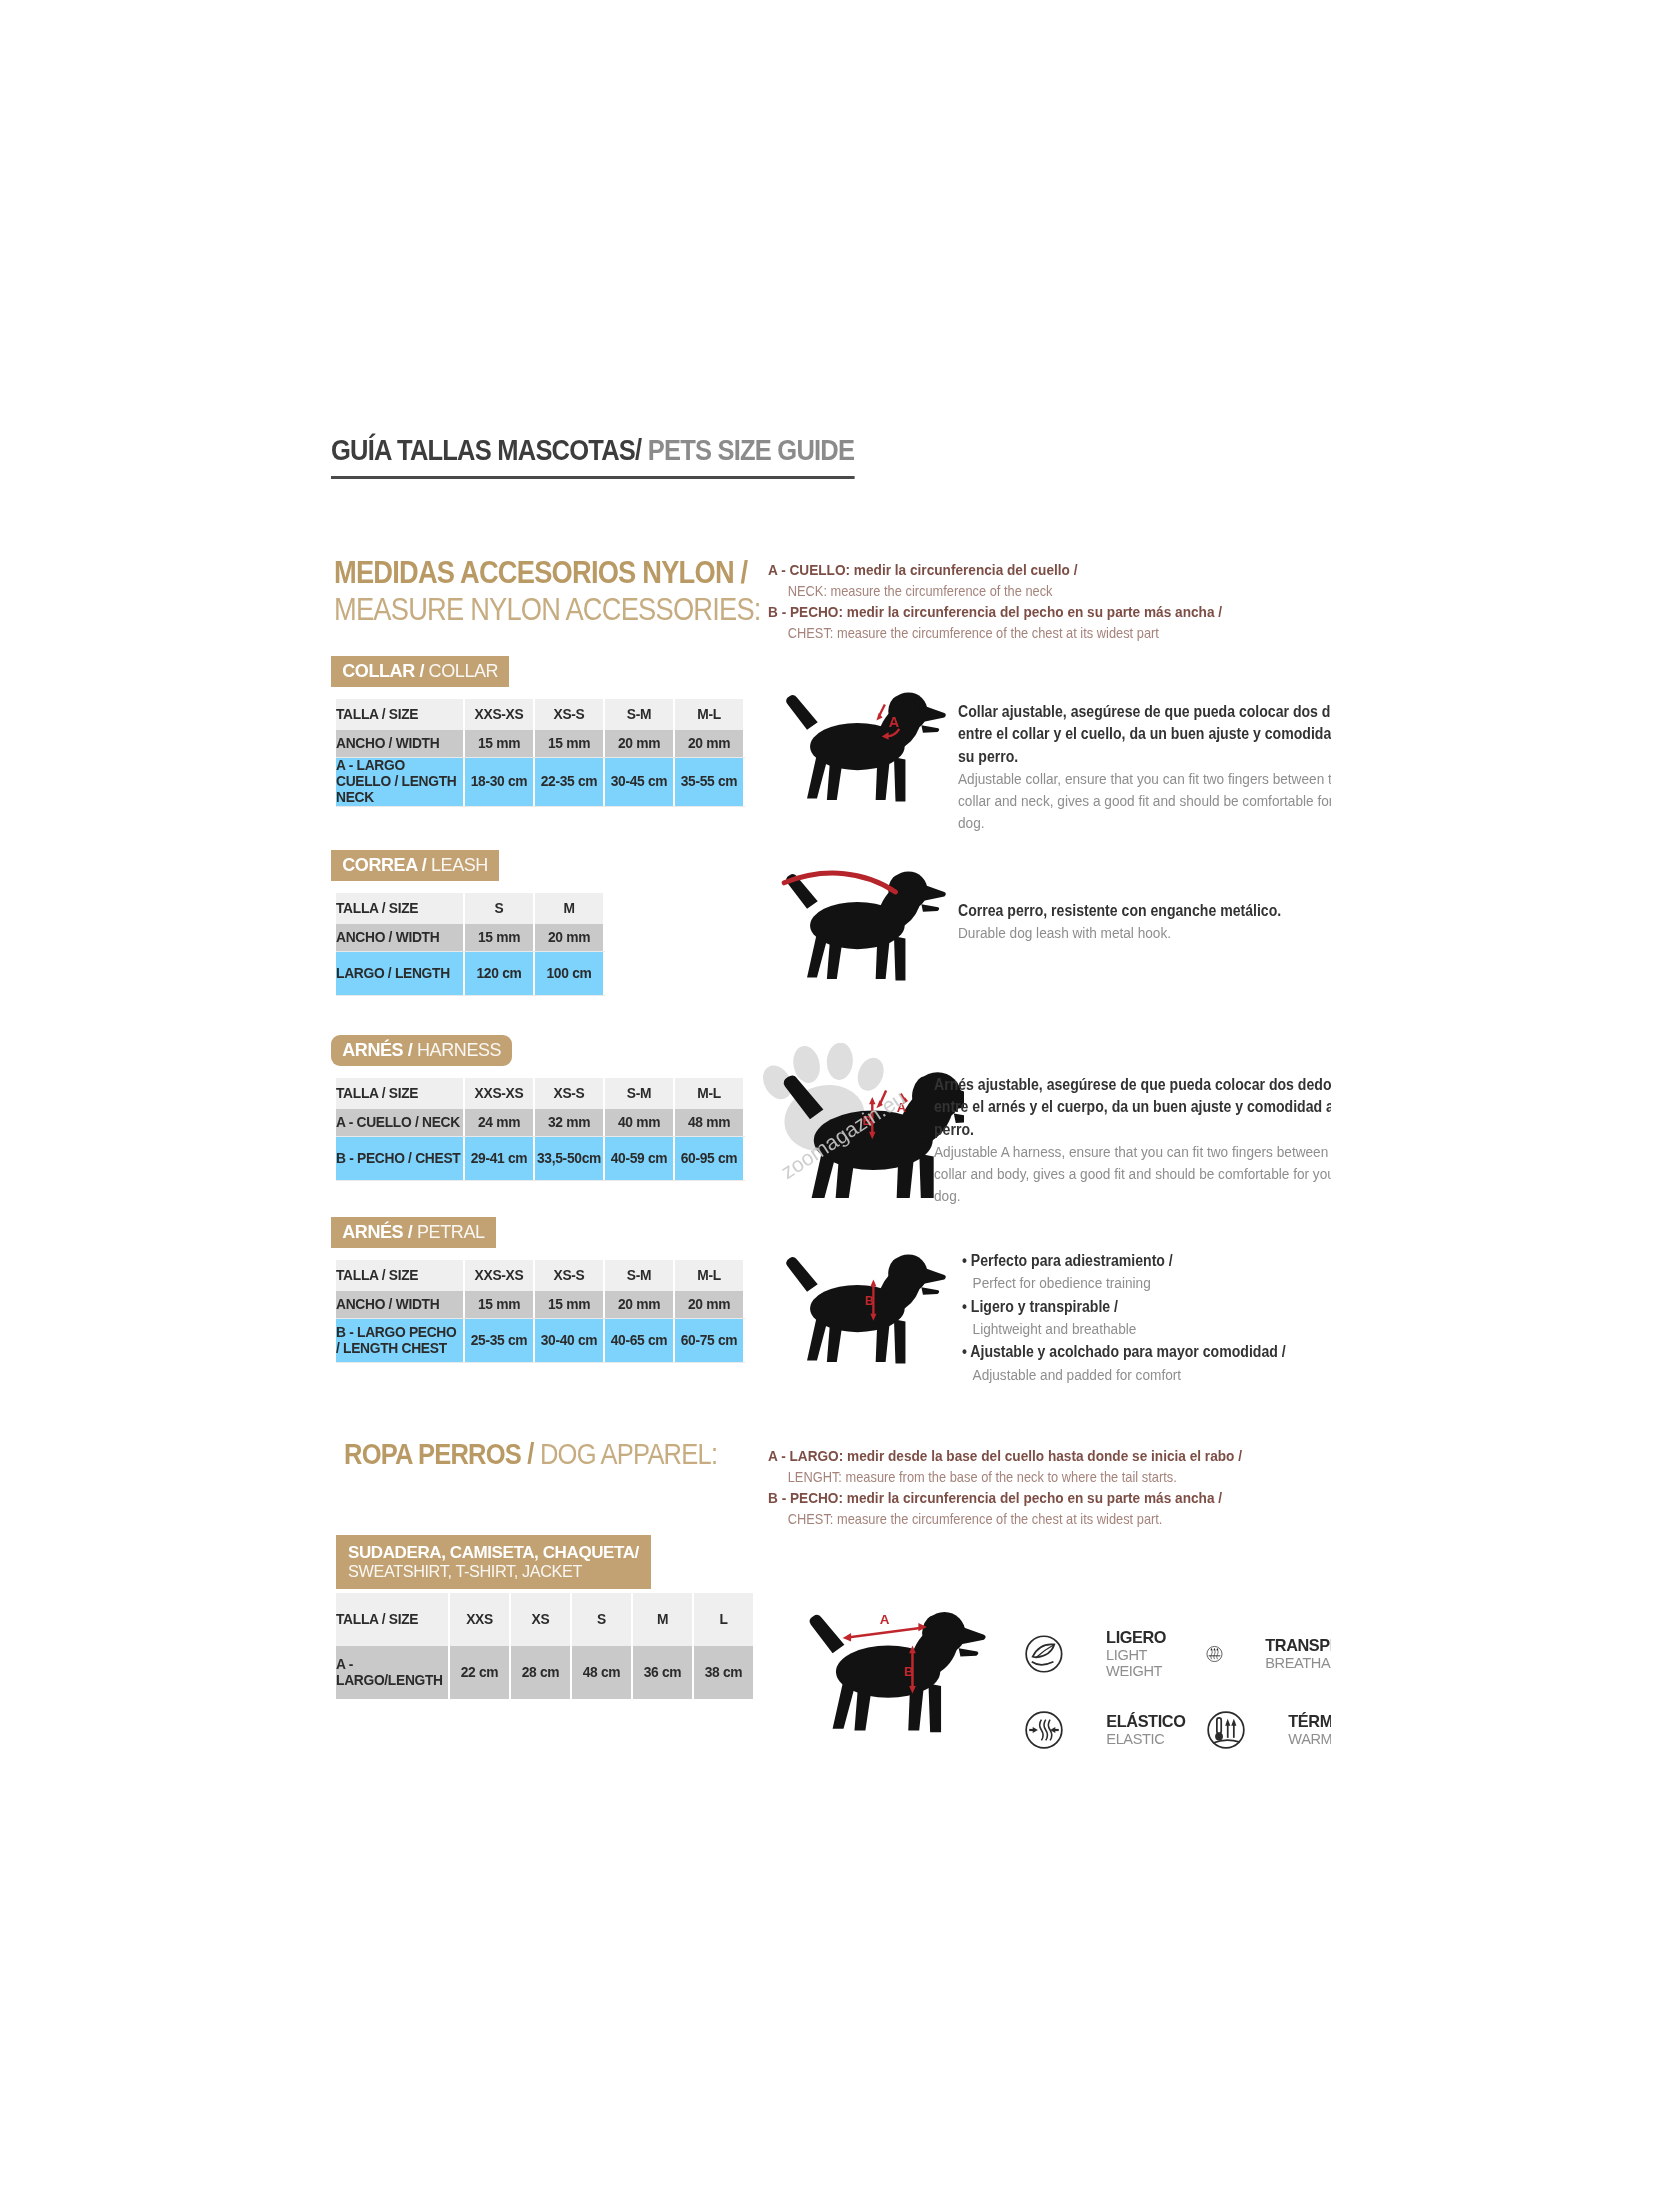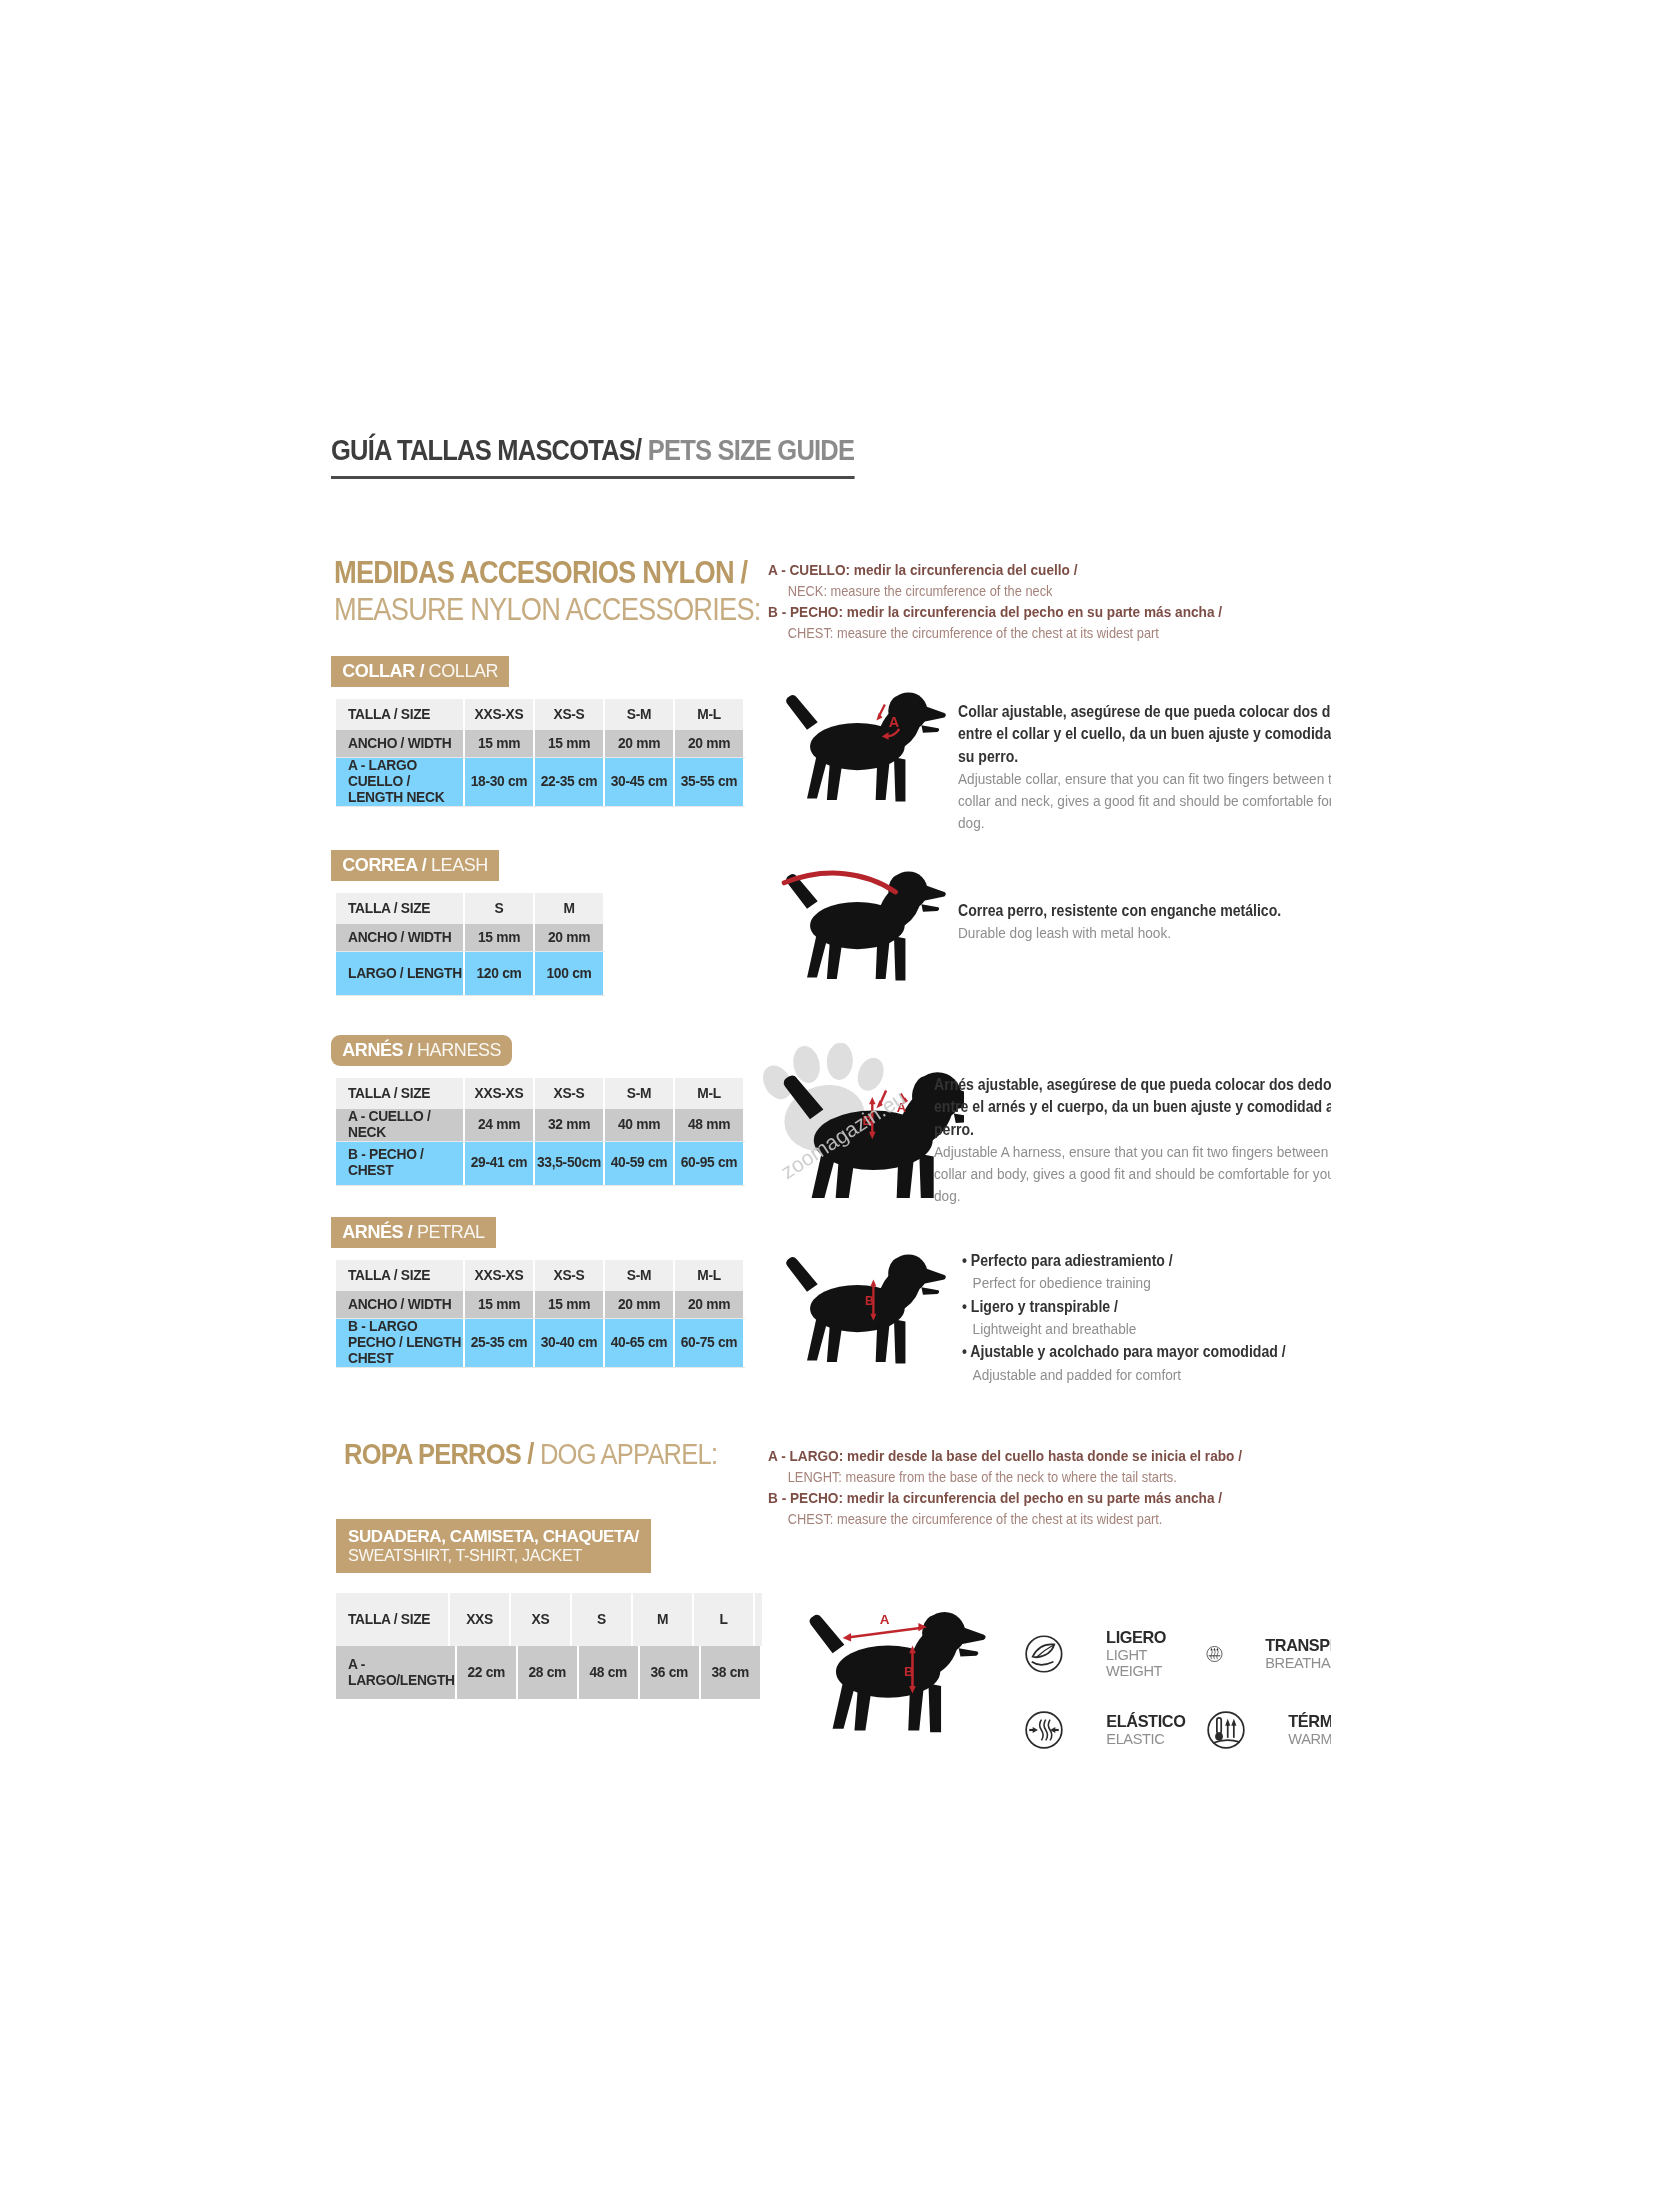--- a/index.html
+++ b/index.html
@@ -14,21 +14,21 @@
   .title .lt{color:#8b8b8b;}
 
   
   .tanhead{font-size:31px;font-weight:bold;color:#b99a64;letter-spacing:-0.9px;line-height:1.18;white-space:nowrap;}
   .tanhead .lt{font-weight:normal;color:#c6ac80;}
 
   
   .banner{background:#c2a272;color:#fff;font-weight:bold;font-size:18px;
           padding:5.2px 11.2px;white-space:nowrap;display:inline-block;letter-spacing:-0.4px;}
   .banner .lt{font-weight:normal;opacity:.92;}
-  .banner2{line-height:1.15;font-size:17px;}
+  .banner2{line-height:1.15;font-size:17px;margin-top:16px;}
   .banner2 .l2{font-weight:normal;opacity:.92;display:block;font-size:16.3px;}
 
   
   .notes{line-height:1.4;}
   .notes .b{color:#7d4e45;font-weight:bold;font-size:15.5px;}
   .notes .l{color:#a5837b;font-size:14.6px;margin-left:22.4px;}
 
   
   .desc .b{color:#333;font-weight:bold;font-size:16px;line-height:1.4;}
   .desc .l{color:#8e8e8e;font-size:15.5px;line-height:1.4;}
@@ -38,21 +38,21 @@
   .bullets .b{color:#333;font-weight:bold;font-size:16px;}
   .bullets .l{color:#8e8e8e;font-size:15.5px;margin-left:12px;}
 
   
   .sizetable{--labelw:129px;--colw:70px;font-size:13.8px;}
   .sizetable.apparel-cols{--labelw:114px;--colw:61px;}
   .trow{display:flex;}
   .tcell{flex:0 0 var(--colw);display:flex;align-items:center;justify-content:center;
          font-weight:bold;color:#2b2b2b;border-right:2.6px solid #fff;text-align:center;
          line-height:1.15;letter-spacing:-0.3px;box-sizing:border-box;}
-  .tcell.tlabel{flex:0 0 var(--labelw);justify-content:flex-start;padding-left:12px;text-align:left;}
+  .tcell.tlabel{flex:0 0 var(--labelw);justify-content:flex-start;padding-left:0;text-align:left;}
   .trow.shade-light{background:#f0efef;min-height:31px;}
   .trow.shade-dark{background:#c9c9c9;min-height:27px;}
   .trow.shade-white{background:#7dd3fc;min-height:43px;border-top:0.9px solid #e9e9e9;border-bottom:0.9px solid #e9e9e9;}
   .tall .trow.shade-light{min-height:53px;}
   .tall .trow.shade-dark{min-height:53px;}
   .tall .trow.shade-white{min-height:57px;}
 
   
   #features{display:grid;grid-template-columns:182px 182px;grid-auto-rows:76px;}
   .feat{display:flex;align-items:center;gap:10.3px;}

